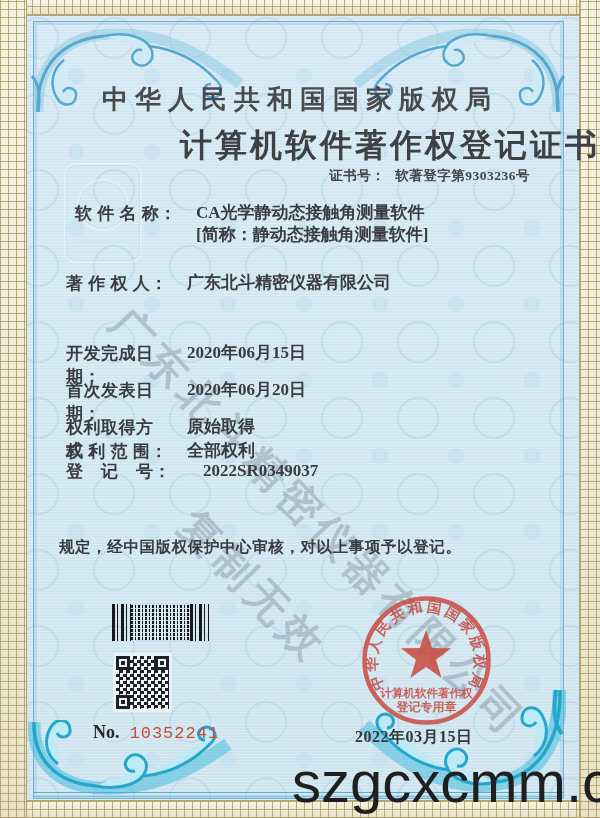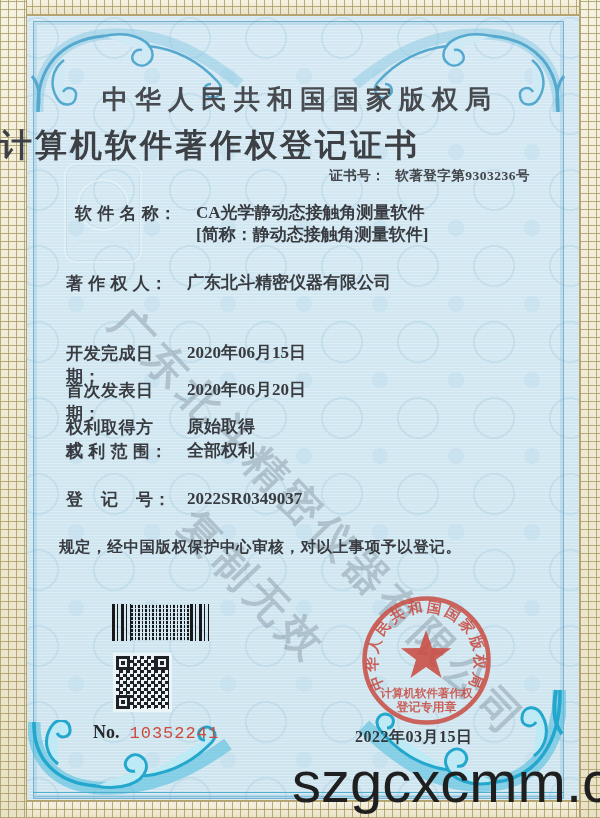--- a/index.html
+++ b/index.html
@@ -41,21 +41,21 @@
     border:1px solid rgba(200,225,240,.8);}
   
   .wm{position:absolute;white-space:nowrap;font-weight:bold;
     color:rgba(105,120,135,.34);transform-origin:left top;transform:rotate(46deg);
     font-size:42px;letter-spacing:6px;}
   .wm1{left:138px;top:296px;}
   .wm2{left:206px;top:498px;}
   
   .authority{position:absolute;left:0;top:82px;width:100%;text-align:center;
     font-size:26px;font-weight:bold;letter-spacing:7px;color:#474a4e;}
-  .cert-title{position:absolute;left:0;top:124px;width:100%;text-align:left;
+  .cert-title{position:absolute;left:0;top:124px;width:100%;text-align:right;
     font-size:32px;font-weight:bold;letter-spacing:3px;color:#3d4044;}
   .certno{position:absolute;right:70px;top:167px;font-size:13.5px;font-weight:bold;color:#42454a;letter-spacing:.5px;}
   
   .row{position:absolute;left:66px;display:flex;font-size:17px;font-weight:bold;color:#383b40;}
   .flabel{width:119px;flex:none;letter-spacing:.5px;}
   .fvalue{margin-left:2px;line-height:22px;}
   
   .statement{position:absolute;left:59px;top:527px;width:487px;
     font-size:15.5px;font-weight:bold;color:#383b40;letter-spacing:.6px;line-height:40px;}
   .statement .l1{text-indent:2em;}
@@ -172,21 +172,21 @@
     <span class="fvalue">2020年06月20日</span>
   </div>
   <div class="row" style="top:416px;">
     <span class="flabel">权利取得方式：</span>
     <span class="fvalue">原始取得</span>
   </div>
   <div class="row" style="top:440px;">
     <span class="flabel">权 利 范 围：</span>
     <span class="fvalue">全部权利</span>
   </div>
-  <div class="row" style="top:488px;">
+  <div class="row" style="top:460px;gap:16px;">
     <span class="flabel">登　记　号：</span>
     <span class="fvalue">2022SR0349037</span>
   </div>
 
   <div class="statement">
     <div>规定，经中国版权保护中心审核，对以上事项予以登记。</div>
   </div>
 
   <div class="barcode"></div>
   <div class="qr">

